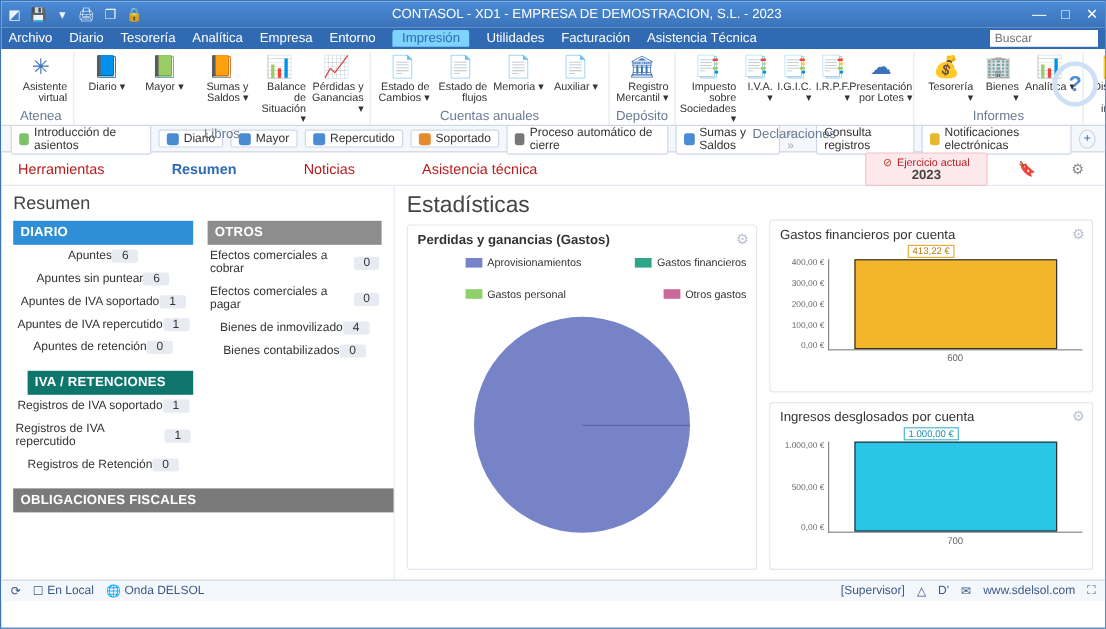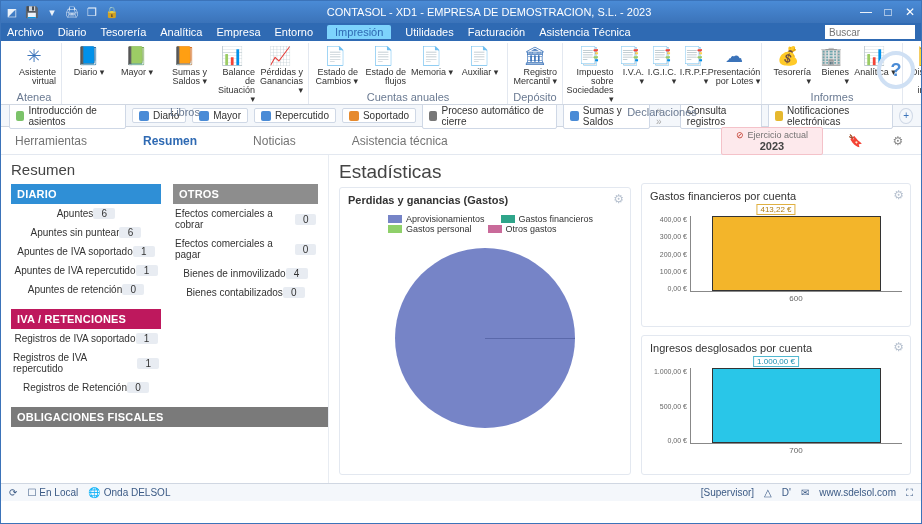--- a/index.html
+++ b/index.html
@@ -22,47 +22,47 @@
 .rbtn .ricon { width:26px; height:22px; display:flex; align-items:center; justify-content:center; font-size:18px; color:#3b73b9; }
 .rbtn .rlbl { font-size:9px; line-height:9px; text-align:right; color:#333; margin-top:1px; }
 .rgroup .glbl { font-size:11px; color:#6a7a92; margin-top:auto; padding-bottom:1px; }
 .help-circle { position:absolute; right:6px; top:10px; width:38px; height:38px; border:4px solid #cfe0f4; border-radius:50%; display:flex; align-items:center; justify-content:center; color:#4a8bd6; font-size:18px; font-weight:bold; }
 .subbar { height:22px; background:#f4f7fb; border-bottom:1px solid #d0d7e2; display:flex; align-items:center; padding:0 8px; gap:6px; font-size:10px; }
 .subbtn { border:1px solid #cfd8e6; background:#fff; padding:1px 6px; display:flex; align-items:center; gap:4px; cursor:pointer; border-radius:2px; }
 .subbtn .dot { width:10px; height:10px; display:inline-block; border-radius:2px; }
 .subbar .spacer { flex:1; }
 .subbar .add { width:16px; height:16px; border:1px solid #cfd8e6; border-radius:50%; display:flex; align-items:center; justify-content:center; color:#3b73b9; cursor:pointer; }
 .navtabs { height:28px; display:flex; align-items:center; padding:0 14px; border-bottom:1px solid #e3e8f0; gap:56px; font-size:12px; }
-.navtabs span { cursor:pointer; color:#737373; }
+.navtabs span { cursor:pointer; color:#b91c1c; }
 .navtabs .sel { color:#2f6ab3; font-weight:600; }
 .navtabs .right { margin-left:auto; display:flex; align-items:center; gap:24px; }
 .ej { background:#fde9ec; border:1px solid #f4c2c9; padding:2px 14px; text-align:center; font-size:9px; color:#444; border-radius:2px; }
 .ej b { font-size:11px; display:block; }
 .navtabs .iconbtn { width:18px; height:18px; color:#d08c1f; display:flex; align-items:center; justify-content:center; cursor:pointer; }
 .content { display:flex; height:328px; }
 .leftpane { width:328px; padding:6px 10px; overflow:hidden; border-right:1px solid #e8ecf2; }
 .leftpane h2 { font-size:15px; font-weight:normal; color:#444; margin-bottom:6px; }
 .cards { display:flex; gap:12px; }
 .card { width:150px; }
 .sectitle { height:20px; display:flex; align-items:center; padding:0 6px; color:#fff; font-size:11px; font-weight:bold; letter-spacing:.2px; }
 .t-blue { background:#2f8fd6; }
 .t-gray { background:#8d8d8d; }
-.t-purple { background:#be185d; }
+.t-purple { background:#0f766e;margin-left:12px; }
 .t-dgray { background:#7a7a7a; }
 .srow { display:flex; justify-content:center; align-items:center; font-size:10px; padding:4px 2px; color:#333; }
 .srow .val { background:#e8ecf2; width:22px; text-align:center; border-radius:2px; font-size:10px; }
 .card2 { margin-top:10px; width:150px; }
 .ob { margin-top:10px; }
 .mainpane { flex:1; padding:6px 10px; display:flex; gap:10px; overflow:hidden; }
 .centercol { flex:1; }
 .centercol h2 { font-size:19px; font-weight:normal; color:#444; margin-bottom:4px; }
 .panel { border:1px solid #e3e8f0; border-radius:3px; padding:6px 8px; position:relative; background:#fff; }
 .panel .gear { position:absolute; top:4px; right:6px; color:#b8c2d0; font-size:12px; cursor:pointer; }
 .panel .ptitle { font-size:11px; font-weight:bold; color:#333; }
-.legend { display:flex; flex-wrap:wrap; gap:0 16px; margin:8px 0 0 40px; font-size:9px; }
+.legend { display:flex; flex-wrap:wrap; gap:16px 16px; margin:8px 0 0 40px; font-size:9px;justify-content:space-between; }
 .legend div { display:flex; align-items:center; gap:4px; }
 .legend .sw { width:14px; height:8px; display:inline-block; }
 .pie { width:180px; height:180px; border-radius:50%; background:#7684c7; margin:14px auto 0; position:relative; }
 .pie::after { content:""; position:absolute; top:50%; left:50%; width:90px; height:1px; background:#5a68aa; }
 .rightcol { width:270px; display:flex; flex-direction:column; gap:8px; }
 .barpanel { border:1px solid #e3e8f0; border-radius:3px; padding:6px 8px 2px; position:relative; background:#fff; }
 .barpanel .gear { position:absolute; top:4px; right:6px; color:#b8c2d0; font-size:12px; cursor:pointer; }
 .callout { font-size:8px; border:1px solid #d0a030; background:#fff; padding:0 3px; position:absolute; left:50%; transform:translateX(-50%); top:20px; color:#333; }
 .chartbox { height:76px; margin-top:14px; position:relative; display:flex; }
 .ylabels { width:40px; display:flex; flex-direction:column; justify-content:space-between; font-size:7px; color:#666; text-align:right; padding-right:3px; }

